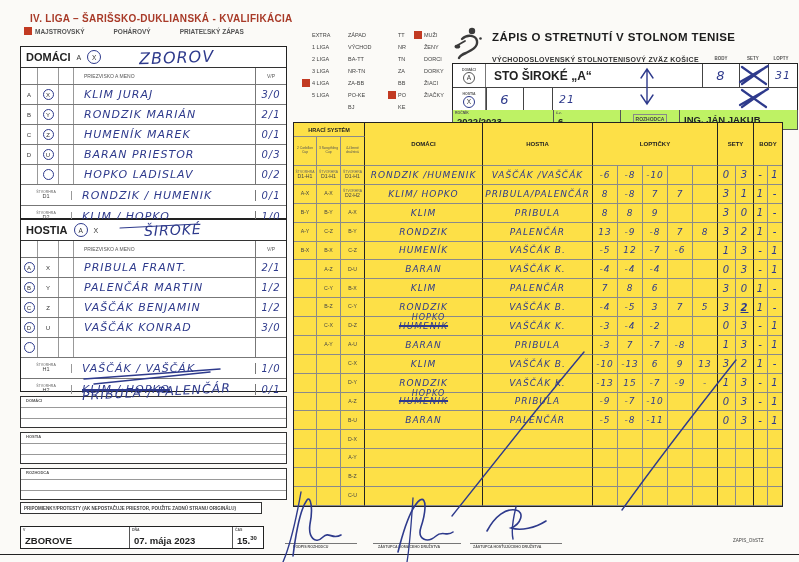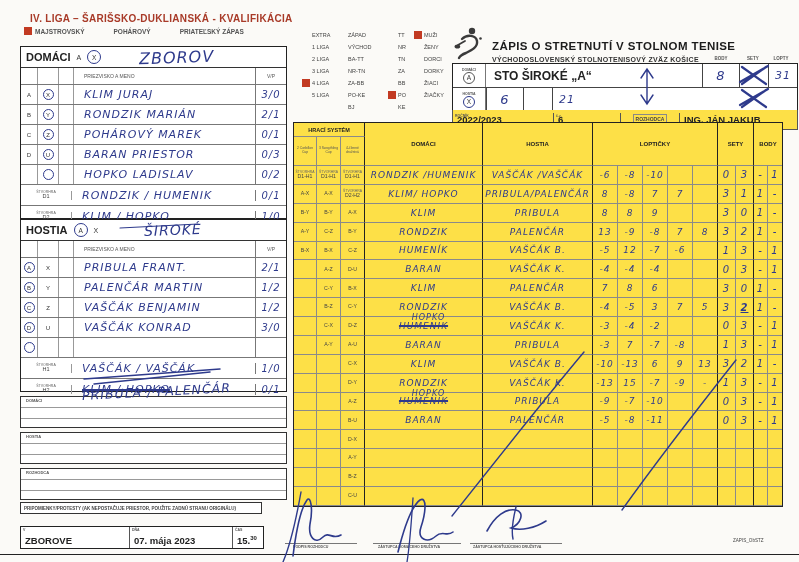--- a/index.html
+++ b/index.html
@@ -235,21 +235,21 @@
   <div class="abs" style="left:452px;top:26px;width:34px;text-align:center;">
     <svg width="30" height="34" viewBox="0 0 30 34">
       <circle cx="18" cy="5" r="3.2" fill="#3a3a3a"></circle>
       <path d="M8,13 C13,8 22,9 23,15 C24,21 18,24 12,27 C9,28 6,30 5,32" fill="none" stroke="#3a3a3a" stroke-width="2.4" stroke-linecap="round"></path>
       <path d="M11,15 L4,19" fill="none" stroke="#3a3a3a" stroke-width="1.8" stroke-linecap="round"></path>
       <ellipse cx="3.4" cy="20.4" rx="2.8" ry="2" fill="#3a3a3a"></ellipse>
       <circle cx="26.5" cy="12.5" r="1.3" fill="#3a3a3a"></circle>
     </svg>
     <div style="font-size:6.5px;font-weight:bold;color:#b03024;">SSTZ</div>
   </div>
-  <div class="abs maintitle" style="left:492px;top:40px;">ZÁPIS O STRETNUTÍ V STOLNOM TENISE</div>
+  <div class="abs maintitle" style="left:492px;top:31px;">ZÁPIS O STRETNUTÍ V STOLNOM TENISE</div>
   <div class="abs subtitle" style="left:492px;top:56px;">VÝCHODOSLOVENSKÝ  STOLNOTENISOVÝ ZVÄZ KOŠICE</div>
 
   <div class="abs scorehdr" style="left:705px;top:56px;width:32px;text-align:center;">BODY</div>
   <div class="abs scorehdr" style="left:740px;top:56px;width:26px;text-align:center;">SETY</div>
   <div class="abs scorehdr" style="left:768px;top:56px;width:26px;text-align:center;">LOPTY</div>
 
   <div class="abs clubbox" style="left:452px;top:63px;width:344px;">
     <div class="clubrow">
       <div class="clubicon">
         <span class="tinylbl">DOMÁCI</span>
@@ -272,21 +272,21 @@
       <div class="scell">
           <span class="hw" style="font-size:13px;">6</span>
         </div>
       <div class="scell scell2"></div>
       <div class="scell scell2">
           <span class="hw" style="font-size:11px;">21</span>
         </div>
     </div>
   </div>
 
-  <div class="abs" style="left:452px;top:110px;width:344px;height:19px;display:flex;border:1px solid #555;border-top:none;background:#fde047;align-items:center;">
+  <div class="abs" style="left:452px;top:110px;width:344px;height:19px;display:flex;border:1px solid #555;border-top:none;background:#bef264;">
     <div class="fcell" style="width:92px;">
       <span class="srl">ROČNÍK</span>
       <span style="font-size:9.5px;">2022/2023</span>
     </div>
     <div class="fcell" style="width:58px;">
       <span class="srl">č.z.</span>
       <span style="font-size:9.5px;">6</span>
     </div>
     <div class="fcell" style="width:50px;align-items:center;justify-content:center;">
       <span style="font-size:5px;color:#444;border:1px solid #888;padding:1px 2px;">ROZHODCA</span>
@@ -338,21 +338,21 @@
             <span class="hw hwvp">2/1</span>
           </span>
       </div>
         <div class="lrow">
         <span class="lc1">C</span>
         <span class="lc2">
             <span class="circ" style="width:11px;height:11px;font-size:6px;">Z</span>
           </span>
         <span class="lc3"></span>
         <span class="lcn">
-            <span class="hw hwname">POHÁROVÝ  MAREK</span>
+            <span class="hw hwname">HUMENÍK  MAREK</span>
           </span>
         <span class="lcv">
             <span class="hw hwvp">0/1</span>
           </span>
       </div>
         <div class="lrow">
         <span class="lc1">D</span>
         <span class="lc2">
             <span class="circ" style="width:11px;height:11px;font-size:6px;">U</span>
           </span>

